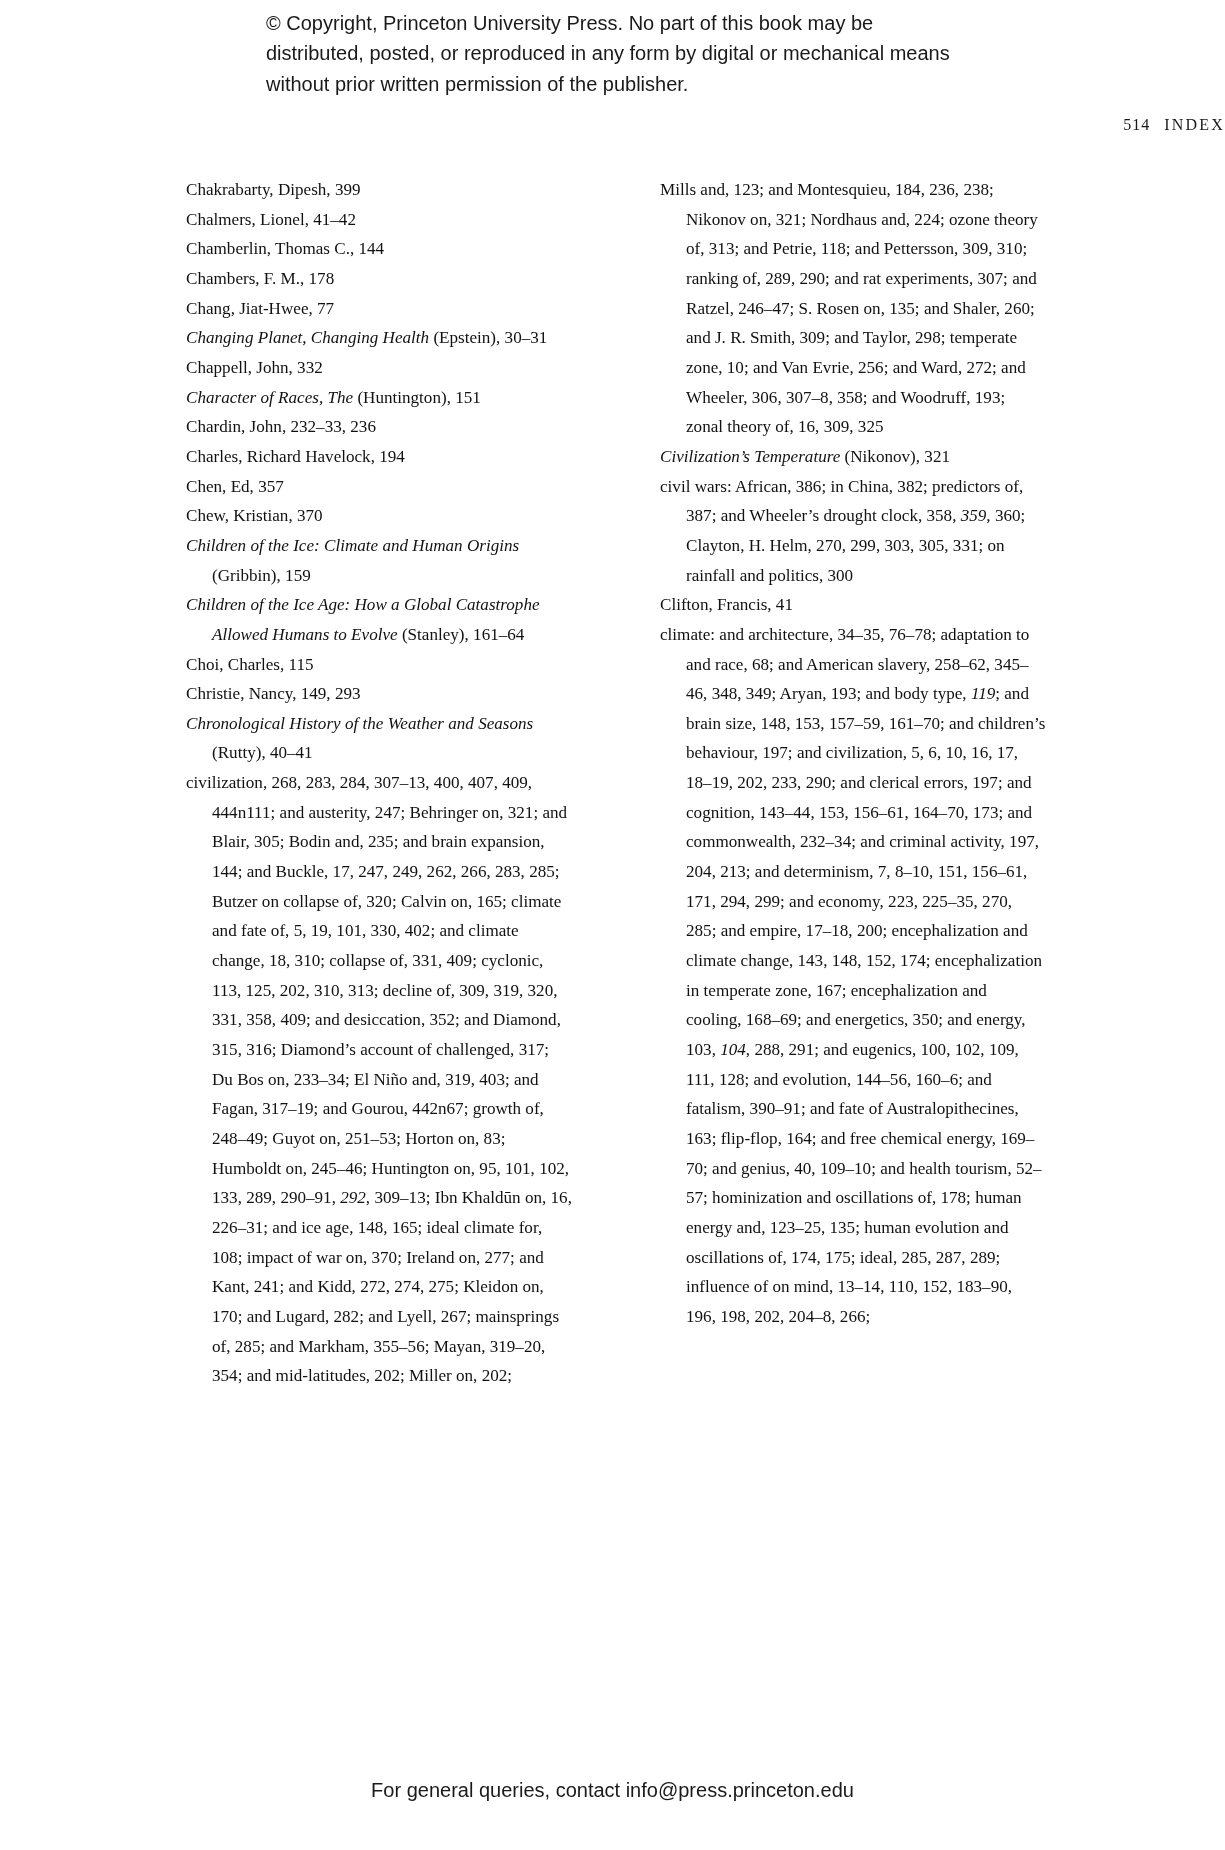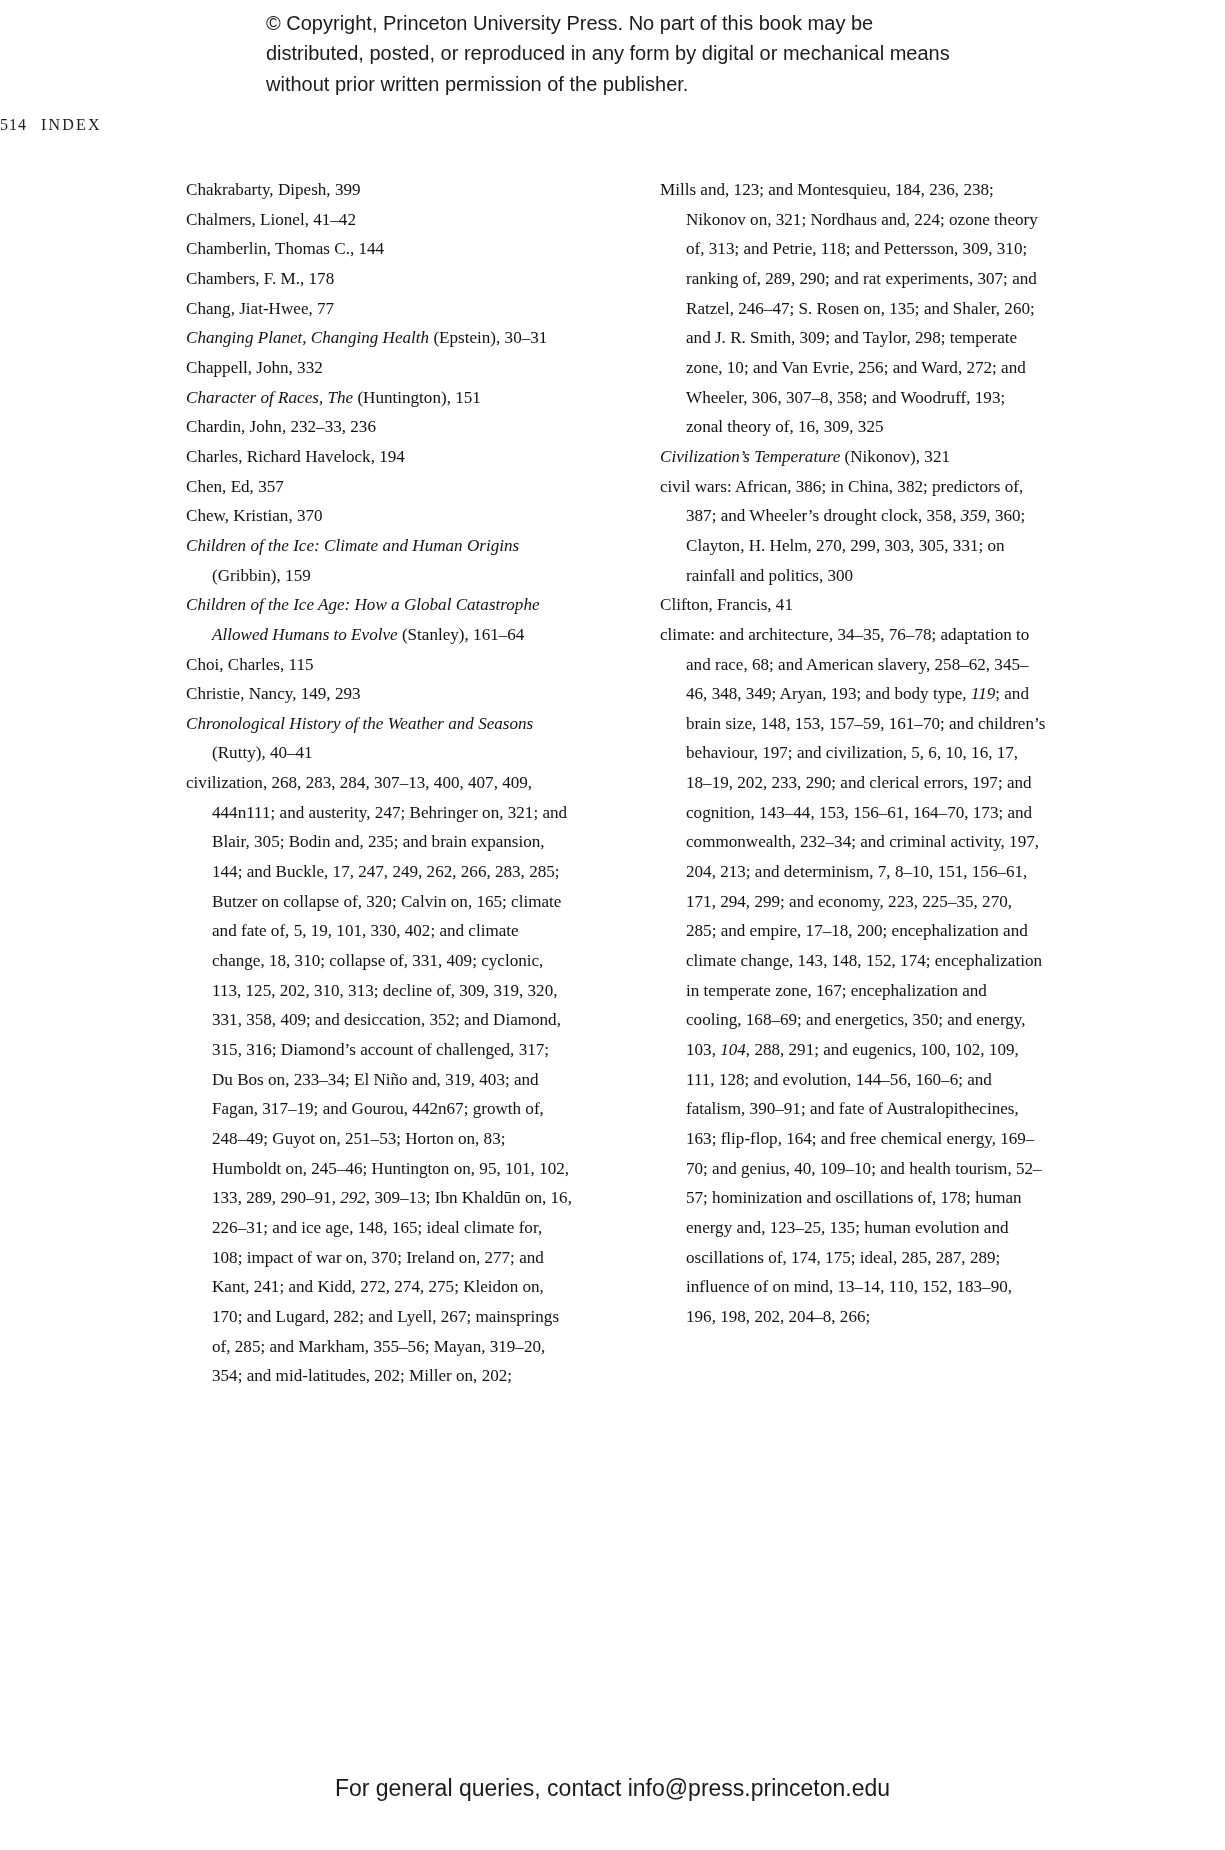--- a/index.html
+++ b/index.html
@@ -27,21 +27,21 @@
     font-family: Liberation Sans, sans-serif;
     font-size: 20px;
     line-height: 1.52;
     color: #1a1a1a;
   }
   .running-head {
     position: absolute;
     left: 0;
     right: 0;
     top: 116px;
-    text-align: left;
+    text-align: right;
     font-family: "Liberation Serif", serif;
     font-size: 16px;
     letter-spacing: 2.2px;
     color: #1a1a1a;
   }
   .running-head .folio {
     letter-spacing: 1px;
     margin-right: 14px;
   }
   .columns {
@@ -70,21 +70,21 @@
     font-style: italic;
     margin-top: 44px;
   }
   .footer {
     position: absolute;
     left: 0;
     right: 0;
     bottom: 48px;
     text-align: center;
     font-family: "Liberation Sans", sans-serif;
-    font-size: 23px;
+    font-size: 20px;
     color: #1a1a1a;
   }
 </style>
 </head>
 <body>
 
 <div class="page">
 
   <div class="copyright">© Copyright, Princeton University Press. No part of this book may be distributed, posted, or reproduced in any form by digital or mechanical means without prior written permission of the publisher.</div>
 

